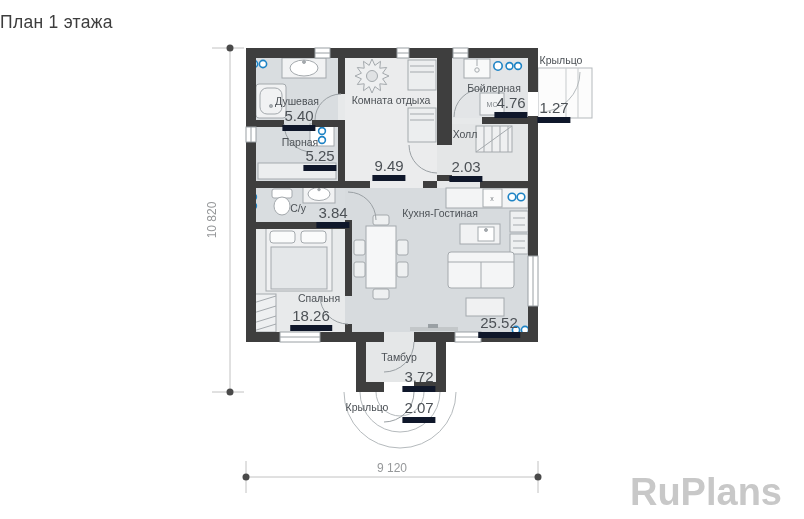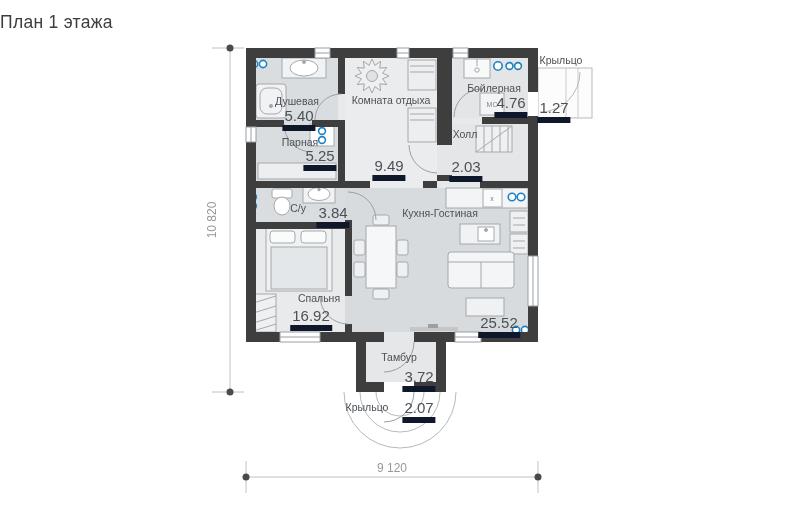--- a/index.html
+++ b/index.html
@@ -275,26 +275,27 @@
 <div class="lbl area" style="left:511px;top:106px">4.76</div>
 <div class="lbl" style="left:561px;top:60px">Крыльцо</div>
 <div class="lbl area" style="left:554px;top:111px">1.27</div>
 <div class="lbl" style="left:465px;top:134px">Холл</div>
 <div class="lbl area" style="left:466px;top:170px">2.03</div>
 <div class="lbl" style="left:298px;top:208px">С/у</div>
 <div class="lbl area" style="left:333px;top:216px">3.84</div>
 <div class="lbl" style="left:440px;top:213px">Кухня-Гостиная</div>
 <div class="lbl area" style="left:499px;top:326px">25.52</div>
 <div class="lbl" style="left:319px;top:298px">Спальня</div>
-<div class="lbl area" style="left:311px;top:319px">16.92</div>
+<div class="lbl area" style="left:311px;top:319px">18.26</div>
 <div class="lbl" style="left:399px;top:357px">Тамбур</div>
 <div class="lbl area" style="left:419px;top:380px">3.72</div>
 <div class="lbl" style="left:367px;top:407px">Крыльцо</div>
 <div class="lbl area" style="left:419px;top:411px">2.07</div>
 
 <div class="lbl tiny" style="left:492px;top:104px">МС</div>
 <div class="lbl tiny" style="left:492px;top:198px">х</div>
 
 <div class="lbl dim rot" style="left:212px;top:220px">10 820</div>
 <div class="lbl dim" style="left:392px;top:468px">9 120</div>
 
 <div class="watermark">
+  <div class="brand">RuPlans</div>
 </div>
 
 </body></html>

